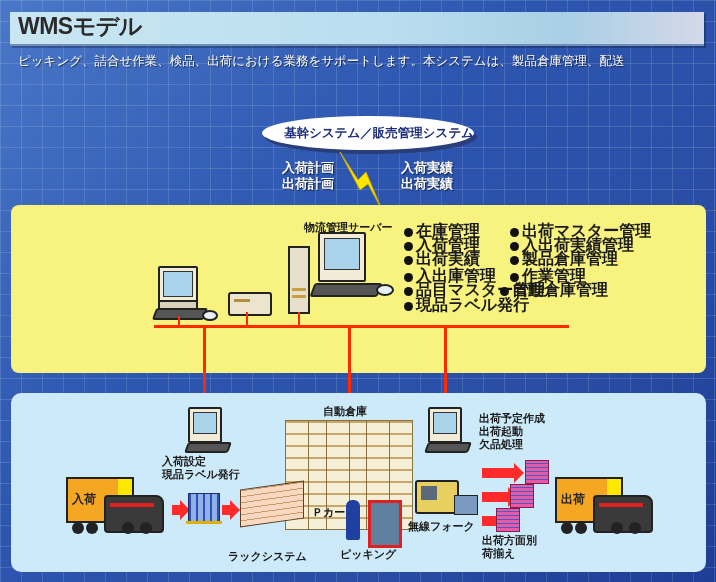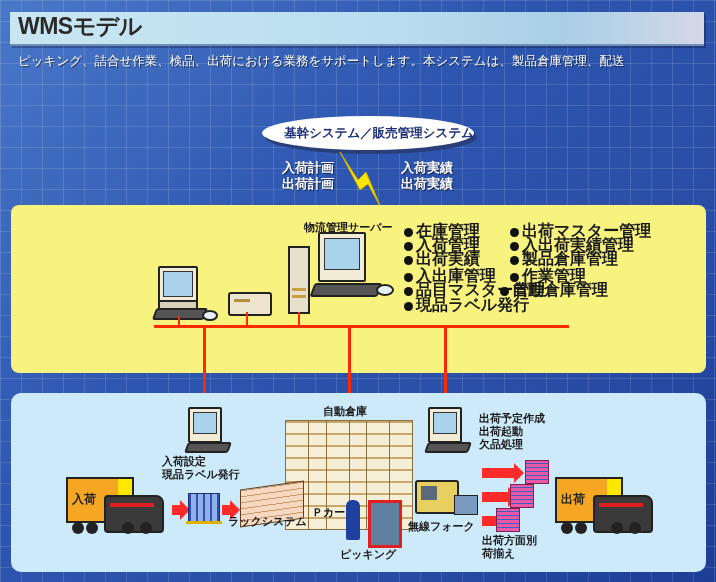--- a/index.html
+++ b/index.html
@@ -152,21 +152,21 @@
     <span style="position:absolute;left:52px;top:0;width:12px;height:12px;border-radius:50%;background:#222"></span>
     <span style="position:absolute;left:70px;top:0;width:12px;height:12px;border-radius:50%;background:#222"></span>
   </div>
 
   <div class="arrow" style="left:172px;top:505px;width:8px"></div>
   <div class="abs" style="left:188px;top:493px;width:30px;height:28px;background:repeating-linear-gradient(90deg,#3050b0 0 2px,#8fb0e8 2px 7px);border:1px solid #203070"></div>
   <div class="abs" style="left:186px;top:521px;width:36px;height:3px;background:#e0b000"></div>
   <div class="arrow" style="left:222px;top:505px;width:8px"></div>
 
   <div class="abs" style="left:240px;top:485px;width:62px;height:36px;background:repeating-linear-gradient(0deg,#f8d8c0 0 5px,#c89a6a 5px 6px);border:1px solid #604020;transform:skewY(-8deg)"></div>
-  <div class="lbl" style="left:228px;top:515px">ラックシステム</div>
+  <div class="lbl" style="left:228px;top:550px">ラックシステム</div>
 
   <div class="lbl" style="left:312px;top:506px">Ｐカート</div>
   <div class="abs" style="left:346px;top:500px;width:14px;height:40px;background:#2040a0;border-radius:6px 6px 2px 2px"></div>
   <div class="abs" style="left:368px;top:500px;width:28px;height:42px;border:3px solid #e02020;background:#6080a0"></div>
   <div class="lbl" style="left:340px;top:548px">ピッキング</div>
 
   <div class="abs" style="left:415px;top:480px;width:40px;height:30px;background:#e8d060;border:2px solid #222;border-radius:3px">
     <div style="position:absolute;left:4px;top:4px;width:16px;height:14px;background:#5a6a7a"></div>
   </div>
   <div class="abs" style="left:454px;top:495px;width:22px;height:18px;background:#7a9ac0;border:1px solid #222"></div>

